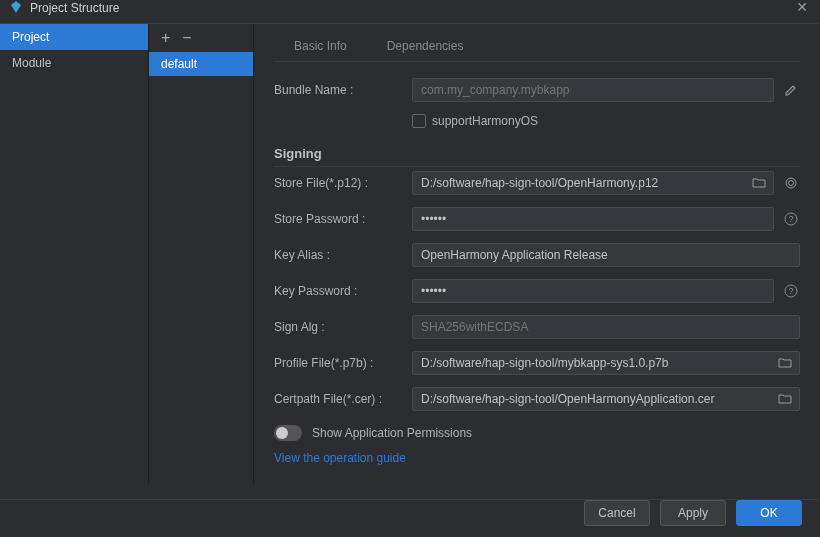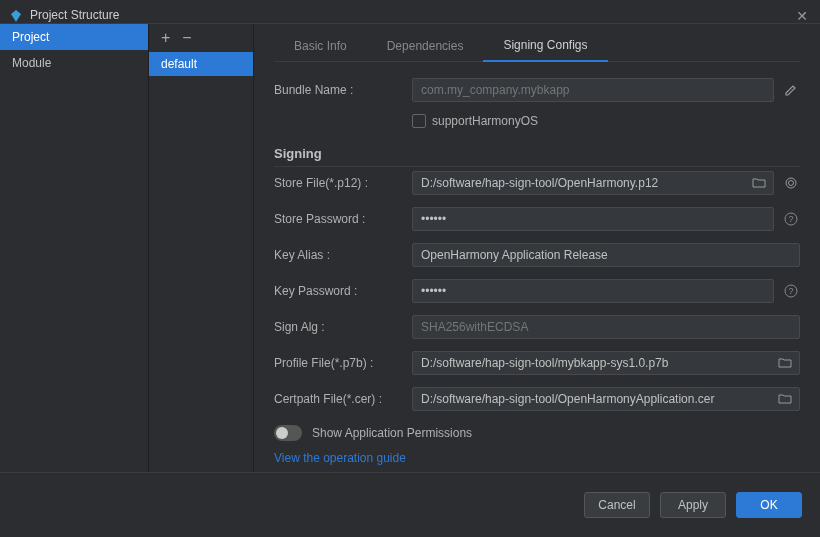--- a/index.html
+++ b/index.html
@@ -1,17 +1,17 @@
 <!DOCTYPE html>
 <html><head>
 <meta charset="utf-8">
 <style>
 * { margin:0; padding:0; box-sizing:border-box; font-family:"Segoe UI",Arial,sans-serif; }
 body { background:#2b2d30; color:#b0b0b0; font-size:12px; width:820px; height:537px; overflow:hidden; position:relative; }
-.titlebar { height:24px; display:flex; align-items:flex-start; padding:8px 8px; border-bottom:1px solid #3a3d40; }
+.titlebar { height:24px; display:flex; align-items:flex-end; padding:8px 8px; border-bottom:1px solid #3a3d40; }
 .titlebar .logo { width:16px; height:16px; margin-right:6px; }
 .titlebar .title { color:#cfcfcf; font-size:12px; flex:1; }
 .titlebar .close { color:#999; font-size:14px; cursor:pointer; padding:0 4px; }
 .main { display:flex; height:460px; }
 .sidebar-left { width:149px; background:#2b2d30; border-right:1px solid #1e1f22; }
 .sidebar-left .item { padding:6px 12px; color:#c0c0c0; cursor:pointer; font-size:12px; }
 .sidebar-left .item.active { background:#2d7ad6; color:#fff; }
 .sidebar-mid { width:105px; background:#2b2d30; border-right:1px solid #1e1f22; }
 .mid-toolbar { height:28px; display:flex; align-items:center; gap:12px; padding:0 12px; color:#aaa; font-size:16px; }
 .mid-toolbar span { cursor:pointer; }
@@ -28,21 +28,21 @@
 .check-row { display:flex; gap:40px; padding-left:138px; margin-bottom:18px;flex-direction:column; }
 .checkbox { display:flex; align-items:center; gap:6px; color:#b0b0b0; font-size:12px; cursor:pointer; }
 .checkbox .box { width:14px; height:14px; border:1px solid #666; border-radius:2px; }
 .section-title { color:#c0c0c0; font-size:13px; margin:8px 0 4px 0;font-weight:bold; }
 .section-title::after { content:''; display:block; height:1px; background:#3a3d40; margin-top:5px; }
 .icon-btn { width:18px; height:18px; display:flex; align-items:center; justify-content:center; color:#888; cursor:pointer; }
 .toggle { width:28px; height:16px; background:#555; border-radius:8px; position:relative; cursor:pointer; margin-right:10px; }
 .toggle::after { content:''; position:absolute; left:2px; top:2px; width:12px; height:12px; background:#ccc; border-radius:50%; }
 .toggle-row { display:flex; align-items:center; margin:14px 0 10px 0; }
 .link { color:#2d7ad6; cursor:pointer; font-size:12px; }
-.footer { position:absolute; bottom:0; left:0; right:0; height:65px; border-top:1px solid #3a3d40; display:flex; justify-content:flex-end; align-items:center; padding:0 18px; gap:10px; background:#2b2d30; }
+.footer { position:absolute; bottom:0; left:0; right:0; height:38px; border-top:1px solid #3a3d40; display:flex; justify-content:flex-end; align-items:flex-start; padding:0 18px; gap:10px; background:#2b2d30; }
 .btn { min-width:66px; height:26px; border:1px solid #555; background:#3a3d40; color:#c0c0c0; font-size:12px; cursor:pointer; border-radius:3px; }
 .btn.primary { background:#2d7ad6; border-color:#2d7ad6; color:#fff; }
 .folder-icon { position:absolute; right:6px; top:50%; transform:translateY(-50%); }
 .input-wrap { position:relative; flex:1; display:flex; }
 </style>
 </head>
 <body>
 
 <div class="titlebar">
   <svg class="logo" viewBox="0 0 16 16">
@@ -63,21 +63,20 @@
       <span>+</span>
       <span>−</span>
     </div>
     <div class="mid-item">default</div>
   </div>
 
   <div class="content">
     <div class="tabs">
       <div class="tab">Basic Info</div>
       <div class="tab">Dependencies</div>
-      <div class="tab active">Signing Configs</div>
     </div>
 
     <div class="form-row">
       <div class="label">Bundle Name :</div>
       <div class="field">
         <input type="text" class="readonly" placeholder="com.my_company.mybkapp" style="">
         <span class="icon-btn">
             <svg width="14" height="14" viewBox="0 0 14 14">
               <path d="M2 10 L9 3 L11 5 L4 12 L2 12 Z" fill="none" stroke="#999" stroke-width="1.2"></path>
             </svg>

